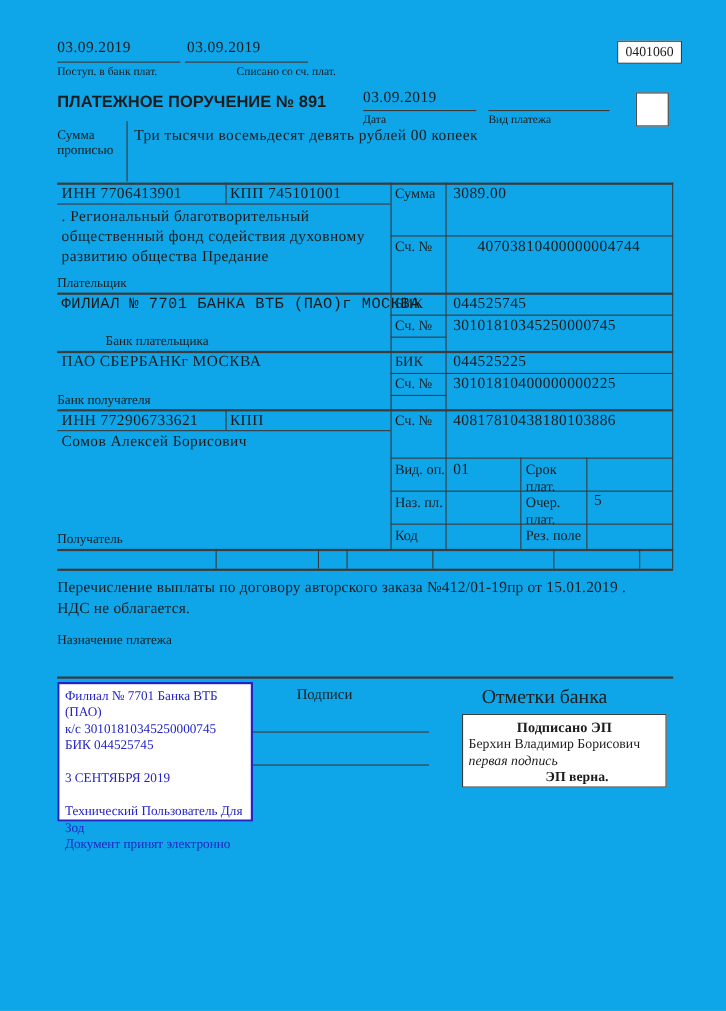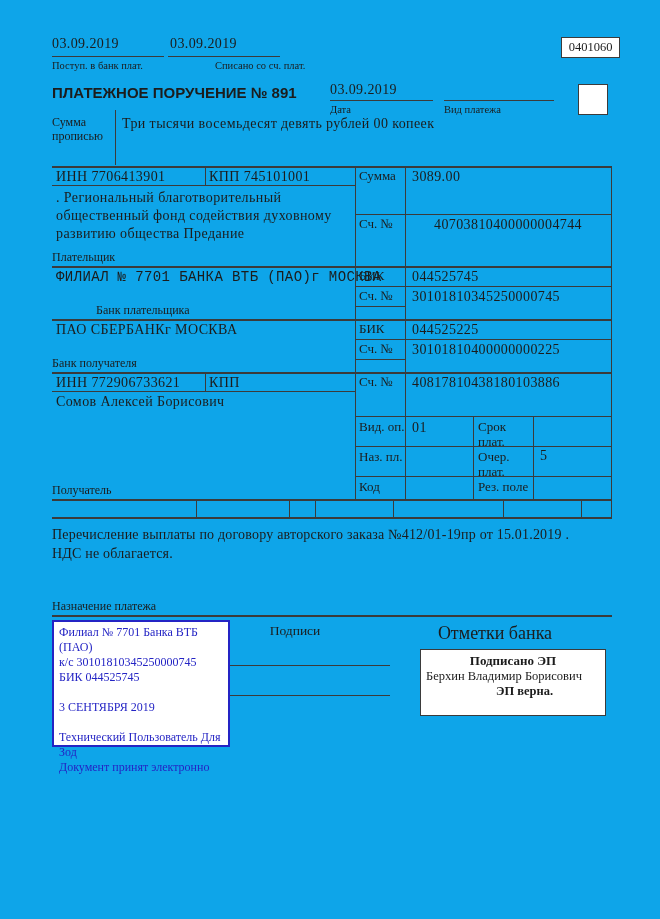--- a/index.html
+++ b/index.html
@@ -122,37 +122,38 @@
   <div class="t cell-lbl" style="left:359px;top:420px;">Вид. оп.</div>
   <div class="t val" style="left:412px;top:420px;">01</div>
   <div class="t cell-lbl wrap" style="left:478px;top:420px;width:48px;">Срок плат.</div>
   <div class="t cell-lbl" style="left:359px;top:450px;">Наз. пл.</div>
   <div class="t cell-lbl wrap" style="left:478px;top:450px;width:48px;">Очер. плат.</div>
   <div class="t val" style="left:540px;top:448px;">5</div>
   <div class="t cell-lbl" style="left:359px;top:480px;">Код</div>
   <div class="t cell-lbl" style="left:478px;top:480px;">Рез. поле</div>
 
   <div class="t val wrap" style="left:52px;top:525px;width:545px;line-height:19px;letter-spacing:0.2px;">Перечисление выплаты по договору авторского заказа №412/01-19пр от 15.01.2019 . НДС не облагается.</div>
-  <div class="t lbl" style="left:52px;top:600px;">Назначение платежа</div>
+  <div class="t lbl" style="left:52px;top:575px;">Назначение платежа</div>
   <div class="hl2" style="left:52px;top:615px;width:560px;"></div>
 
   <div class="stamp">
     <div>Филиал № 7701 Банка ВТБ (ПАО)</div>
     <div>к/с 30101810345250000745</div>
     <div>БИК 044525745</div>
     <div style="margin-top:15px;">3 СЕНТЯБРЯ 2019</div>
     <div style="margin-top:15px;">Технический Пользователь Для Зод</div>
     <div>Документ принят электронно</div>
   </div>
 
   <div class="t" style="left:235px;top:623px;width:120px;text-align:center;font-size:13.5px;">Подписи</div>
   <div class="hl" style="left:230px;top:665px;width:160px;"></div>
   <div class="hl" style="left:230px;top:695px;width:160px;"></div>
 
   <div class="t" style="left:420px;top:623px;width:150px;text-align:center;font-size:18px;">Отметки банка</div>
 
   <div class="box" style="left:420px;top:649px;width:186px;height:67px;border-width:1px;">
     <div class="b" style="text-align:center;font-size:13px;margin-top:3px;">Подписано ЭП</div>
     <div style="font-size:12.5px;margin-left:5px;">Берхин Владимир Борисович</div>
+    <div class="i" style="font-size:12.5px;margin-left:5px;">первая подпись</div>
     <div class="b" style="font-size:12.5px;margin-left:75px;">ЭП верна.</div>
   </div>
 
 </div>
 
 </body></html>

